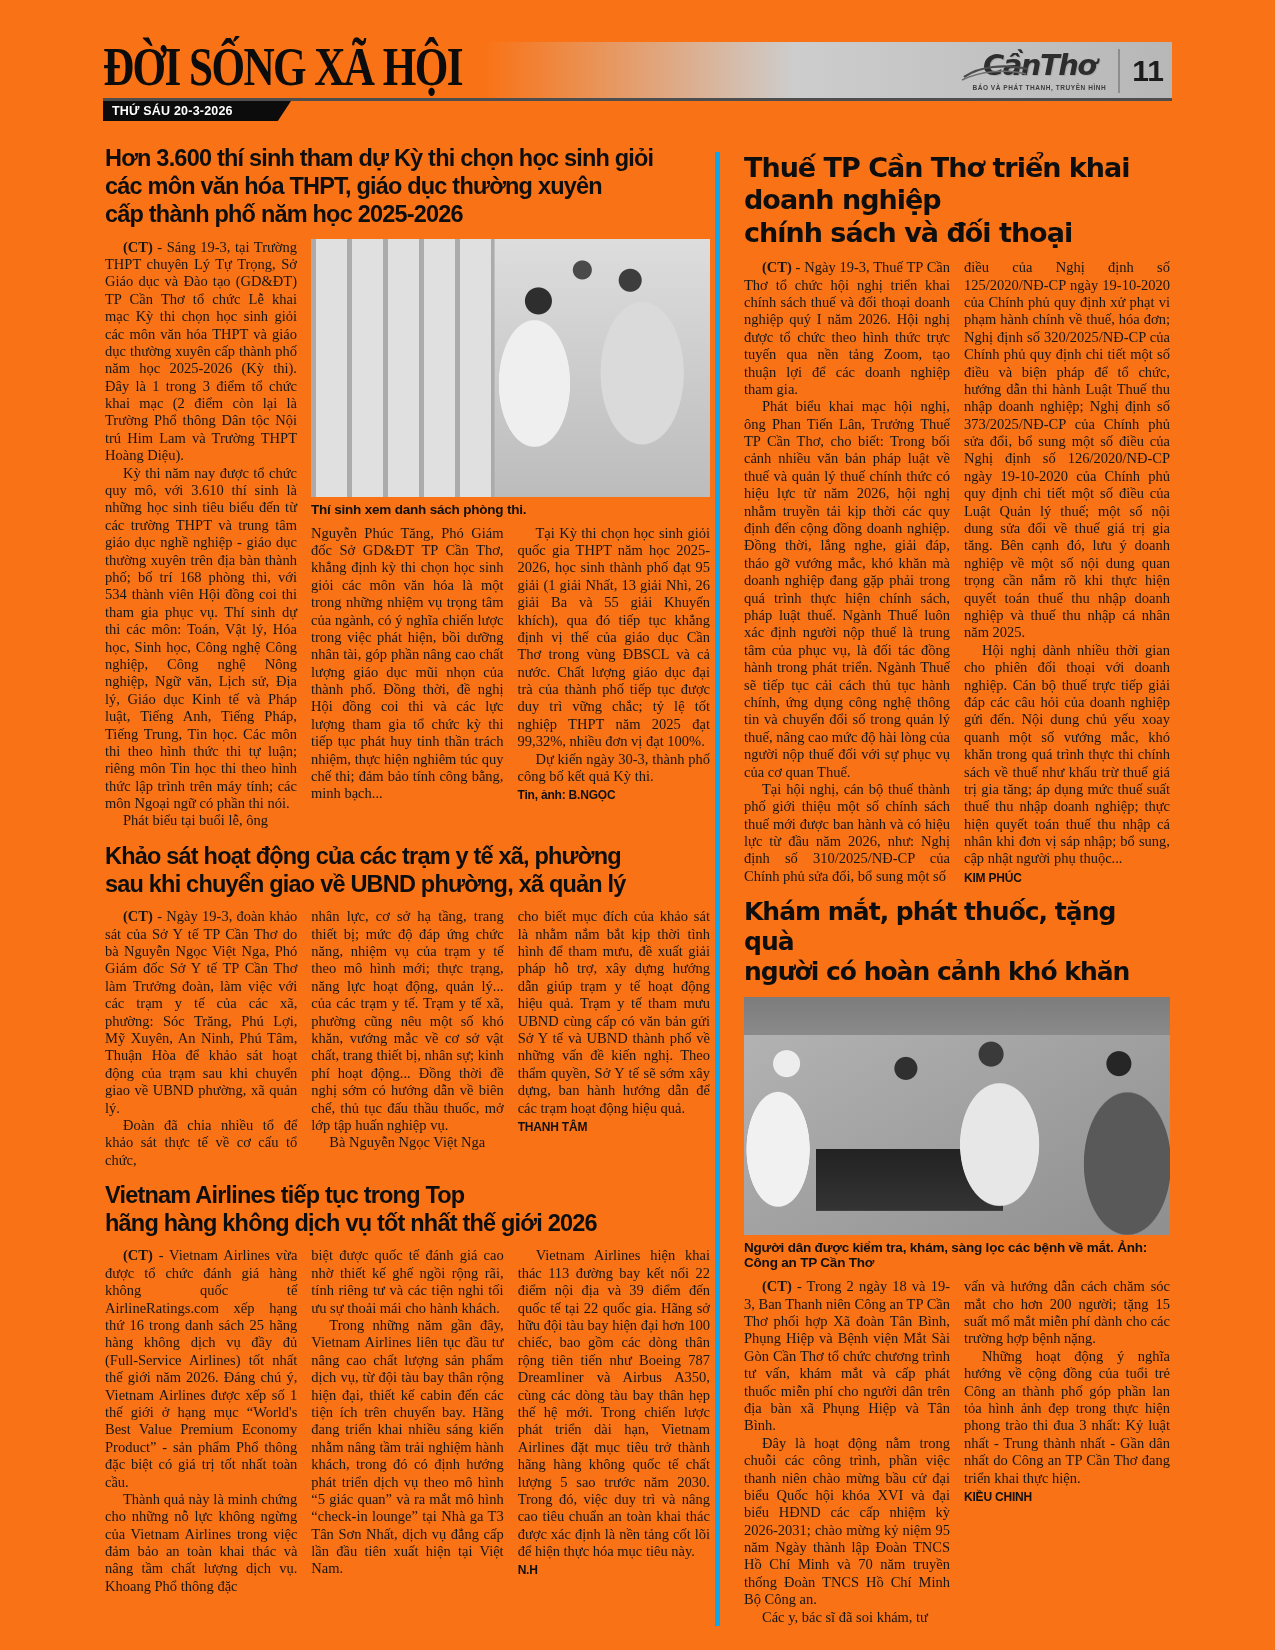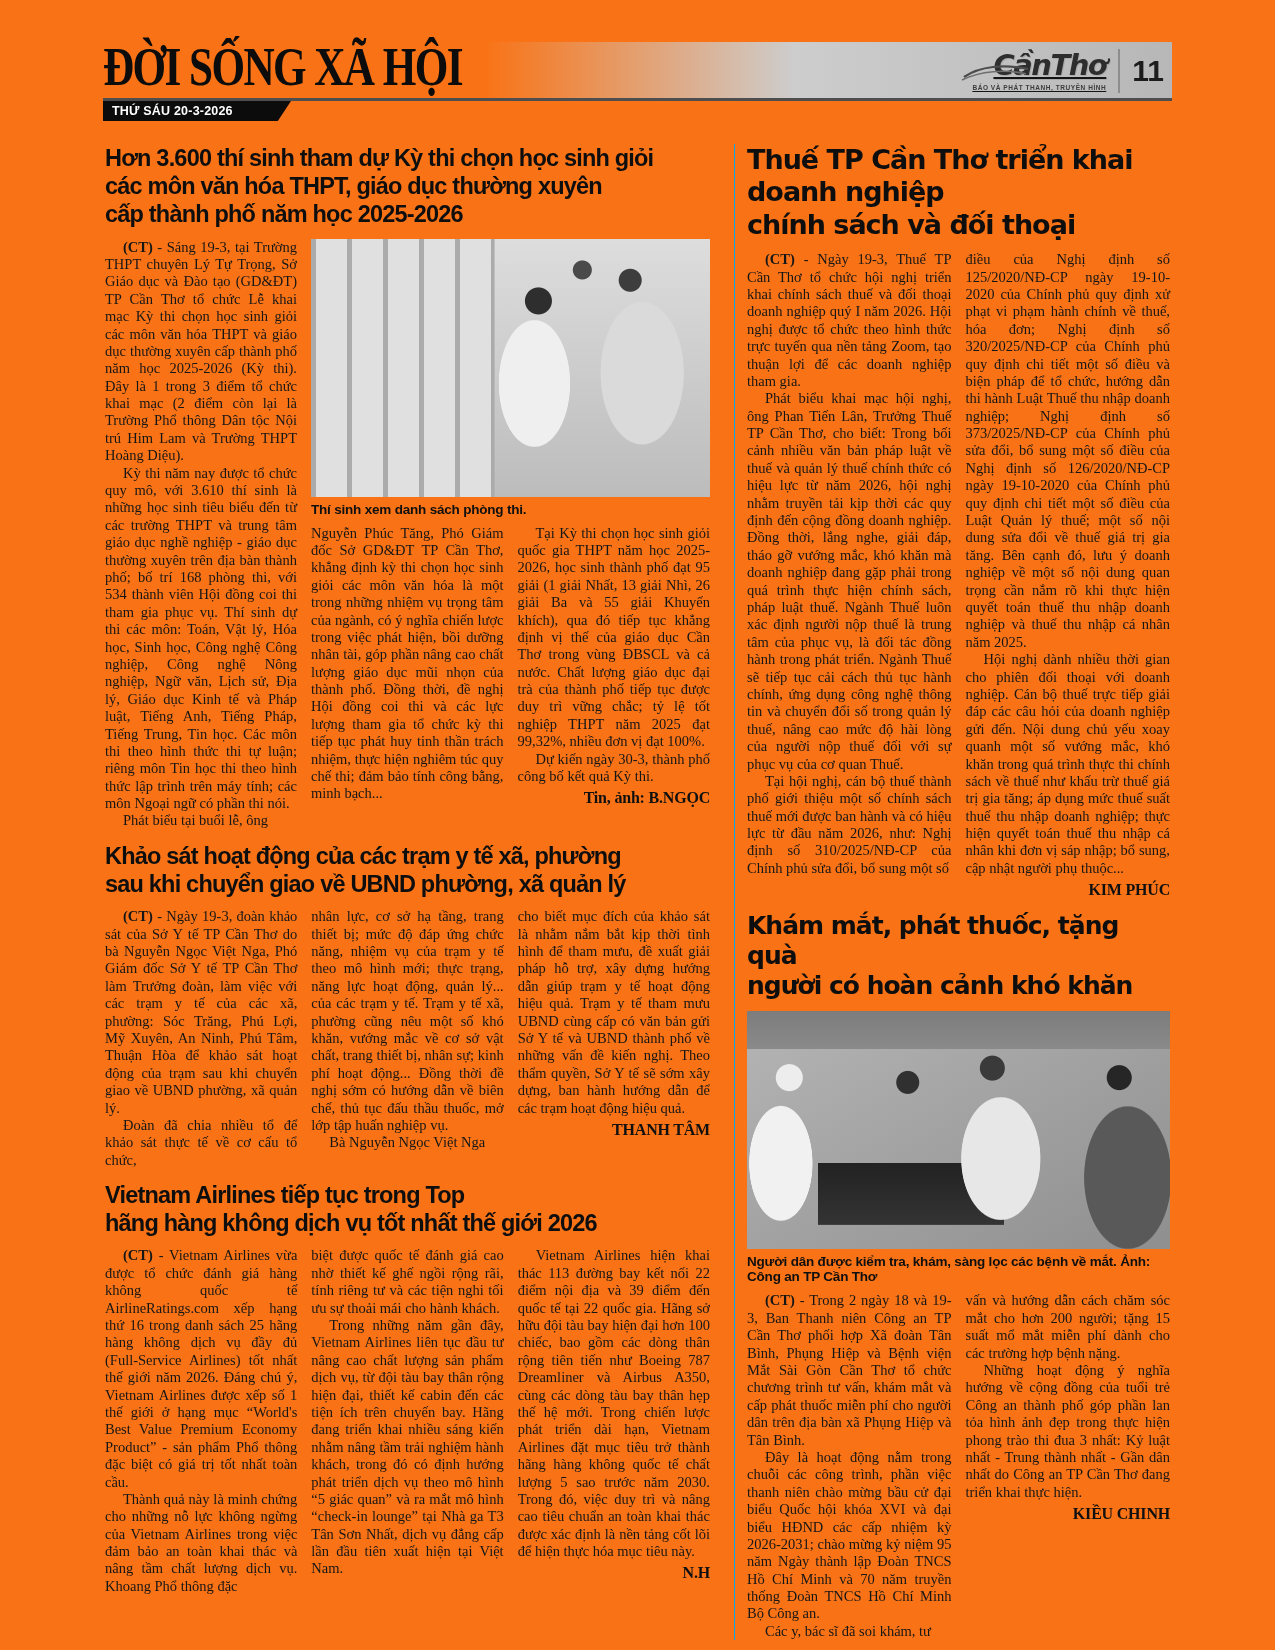--- a/index.html
+++ b/index.html
@@ -9,57 +9,57 @@
     font-family:"Liberation Serif","DejaVu Serif",serif; color:#141414; overflow:hidden;
   }
   
   .masthead { position:relative; height:94px; }
   .mh-band { position:absolute; left:380px; right:-2px; top:0; height:56px;
     background:linear-gradient(to right, rgba(205,205,205,0) 0%, #cdcdcd 45%, #b7b7b7 100%); }
   .section-title { position:absolute; left:-2px; top:-6px; margin:0; white-space:nowrap;
     font-family:"Liberation Serif","DejaVu Serif",serif; font-weight:700; font-size:54px;
     letter-spacing:-2px; transform:scaleX(.8); transform-origin:left top; color:#0c0c0c; }
   .brand { position:absolute; right:6px; top:4px; display:flex; align-items:center; gap:12px; height:50px; }
-  .brand-text { position:relative; text-align:right;text-decoration:underline; }
+  .brand-text { position:relative; text-align:center; }
   .brand-name { display:block; line-height:1; font-family:"DejaVu Sans","Liberation Sans",sans-serif;
     font-style:italic; font-weight:bold; font-size:29px; letter-spacing:-1.5px; color:#2d2d2d;
     text-shadow:1px 1px 0 #a9a9a9; }
   .brand-swoosh { position:absolute; left:-12px; bottom:10px; width:72px; height:18px; }
   .brand-tagline { display:block; font-family:"Liberation Sans",sans-serif; font-size:6.5px;
     font-weight:bold; letter-spacing:.55px; color:#3c3c3c; margin-top:4px; white-space:nowrap; }
   .brand-divider { width:2px; height:44px; background:#8d8d8d; }
   .page-number { font-family:"Liberation Sans",sans-serif; font-weight:bold; font-size:30px; color:#1c1c1c; }
   .header-rule { position:absolute; left:-2px; right:-2px; top:56px; height:2.5px; background:#4e4e4e; }
   .date-tab { position:absolute; left:-2px; top:59px; width:188px; height:20px; background:#0c0c0c;
     color:#fff; font-family:"Liberation Sans",sans-serif; font-weight:bold; font-size:12.5px;
     line-height:20px; padding-left:9px; box-sizing:border-box;
     clip-path:polygon(0 0,100% 0,93% 100%,0 100%); letter-spacing:.2px; }
   
-  .content { display:grid; grid-template-columns:605px 1fr; column-gap:24px; margin-top:8px; }
-  .right-rail { border-left:1px solid #0ea5e9; padding-left:12px; min-width:0; }
+  .content { display:grid; grid-template-columns:605px 1fr; column-gap:5px; margin-top:8px; }
+  .right-rail { border-left:5px solid #0ea5e9; padding-left:24px; min-width:0;margin-top:8px; }
   .left-rail { min-width:0; }
   .article { margin:0; }
   .article + .article { margin-top:12px; }
   
   .headline { margin:0 0 10px; color:#0e0e0e; }
   .headline span { display:block; }
   .h-cond { font-family:"Liberation Sans","DejaVu Sans",sans-serif; font-weight:bold;
     font-size:23.5px; line-height:1.2; letter-spacing:-.8px; }
   .h-soft { font-family:"DejaVu Sans","Liberation Sans",sans-serif; font-weight:bold;
     letter-spacing:-1px; }
   .h-tax { font-size:27px; line-height:1.2; }
   .h-eye { font-size:25px; line-height:1.2; }
   
   .cols { display:flex; gap:14px; }
   .col { flex:1; min-width:0; text-align:justify; font-size:14.5px; line-height:1.2; color:#161616; }
   .col p { margin:0; text-indent:18px; }
   .col p.cont { text-indent:0; }
   .lead { font-weight:bold; }
-  .byline { text-align:right; font-family:Liberation Serif, serif; font-weight:bold;
-    font-size:16px; letter-spacing:-.2px; margin-top:3px; color:#101010; }
+  .byline { font-family:Liberation Sans, sans-serif; font-weight:bold;
+    font-size:12px; letter-spacing:-.2px; margin-top:3px; color:#101010; }
   .caption { font-family:"Liberation Sans",sans-serif; font-weight:bold; font-size:13.5px;
     letter-spacing:-.2px; margin:5px 0 8px; color:#0f0f0f; }
   
   .exam-row { display:flex; gap:14px; }
   .exam-c1 { width:192px; flex:none; }
   .exam-right { flex:1; min-width:0; }
   
   .photo { width:100%; }
   .photo-exam { height:258px; background-color:#c9c9c9; background-repeat:no-repeat;
     background-image:

